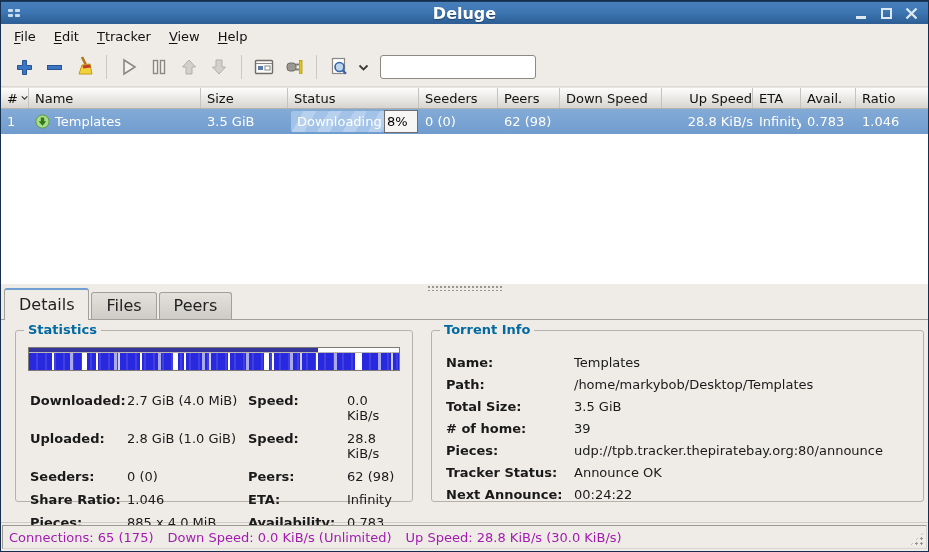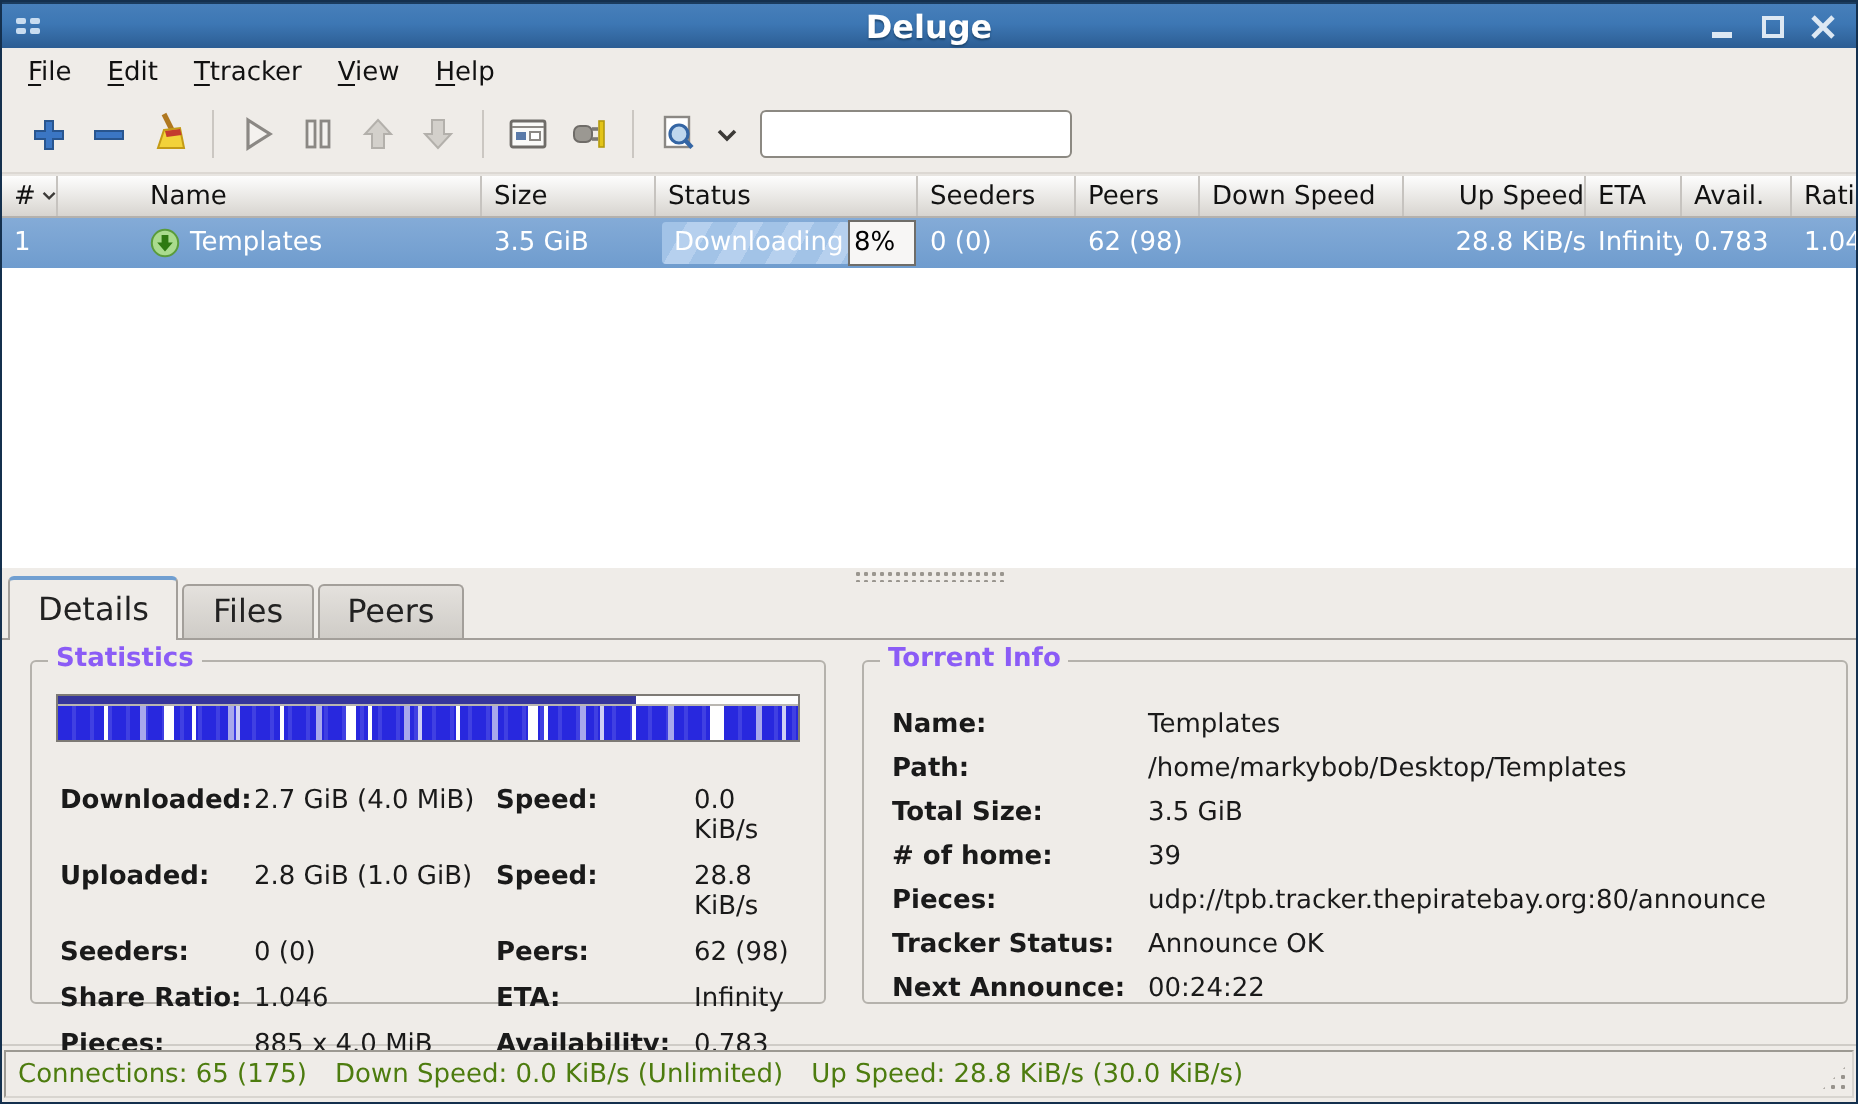--- a/index.html
+++ b/index.html
@@ -40,21 +40,21 @@
 
   
   .list-header { height:22px; flex:0 0 22px; display:flex;
                  background:linear-gradient(to bottom,#fdfdfd,#e3e1dd 70%,#d7d4d0);
                  border-top:1px solid #e8e5e1; border-bottom:1px solid #b4b1ad; }
   .hcell { display:flex; align-items:center; padding-left:6px; border-right:1px solid #c6c3bf;
            white-space:nowrap; overflow:hidden; font-size:13px; color:#111; }
   .hcell:last-child { border-right:none; }
 
   
-  .c0{width:28px;} .c1{width:172px;margin-left:40px;} .c2{width:87px;} .c3{width:131px;} .c4{width:79px;}
+  .c0{width:28px;} .c1{width:172px;} .c2{width:87px;} .c3{width:131px;} .c4{width:79px;}
   .c5{width:62px;} .c6{width:102px;} .c7{width:91px;justify-content:flex-end;} .c8{width:48px;} .c9{width:55px;}
   .c10{flex:1;}
 
   
   .list-body { flex:1 1 auto; background:#ffffff; overflow:hidden; }
   .torrent-row { height:25px; display:flex; align-items:stretch; color:#ffffff;
                  background:linear-gradient(to bottom,#84abd7,#6f9cce); }
   .rcell { display:flex; align-items:center; padding-left:6px; white-space:nowrap; overflow:hidden; }
   .name-cell .ticon { margin-right:5px; flex:0 0 auto; display:flex; }
 
@@ -77,21 +77,21 @@
   .tab { padding:3px 14px 4px; margin-right:2px; border:1px solid #a39f9a; border-bottom:none;
          border-radius:3px 3px 0 0; background:linear-gradient(to bottom,#e4e1dd,#cfccc7);
          font-size:16px; color:#222; }
   .tab.active { background:#efece8; border-top:2px solid #719fd1; padding-top:5px;
                 margin-bottom:-1px; padding-bottom:6px; }
 
   
   .details-pane { flex:0 0 202px; background:#efece8; display:flex; gap:18px; padding:10px 4px 0 14px; }
   .frame { position:relative; border:1px solid #b5b2ac; border-radius:3px; height:172px; }
   .frame-label { position:absolute; top:-9px; left:8px; background:#efece8; padding:0 4px;
-                 font-weight:bold; font-size:13px; color:#8b5cf6; }
+                 font-weight:bold; font-size:13px; color:#0369a1; }
   .frame-stats { width:398px; flex:0 0 398px; padding:16px 12px 0; }
   .frame-info  { flex:1 1 auto; margin-right:0; padding:16px 10px 0; }
 
   .pieces { border:1px solid #7d7a75; background:#fff; height:24px; }
   .pieces-strip { height:5px; border-bottom:1px solid #b9b6b1; background:#fdfdfd; position:relative; }
   .pieces-strip-fill { position:absolute; left:0; top:0; bottom:0; background:#35359c; }
   .pieces-bar { height:17px;
     background:
       repeating-linear-gradient(90deg, transparent 0 23px, #ffffff 23px 25px, transparent 25px 41px, #a9a9ec 41px 44px),
       repeating-linear-gradient(90deg, transparent 0 53px, #ffffff 53px 58px, transparent 58px 89px, #cfcff5 89px 91px),
@@ -103,21 +103,21 @@
   .stats-grid .lbl { font-weight:bold; }
 
   .info-grid { display:grid; grid-template-columns:128px 1fr; row-gap:7px; padding:8px 0 0 4px;
                font-size:13px; white-space:nowrap; }
   .info-grid .lbl { font-weight:bold; }
 
   
   .statusbar-wrap { flex:0 0 29px; background:#efece8; border-top:1px solid #cfccc7; padding:2px 1px 1px; }
   .statusbar { position:relative; height:24px; border:1px solid #9c9992; border-right-color:#d8d5d0;
                border-bottom-color:#d8d5d0; display:flex; align-items:center; padding-left:6px;
-               font-size:13px; color:#4d7c0f; background:#efece8; }
+               font-size:13px; color:#a21caf; background:#efece8; }
   .statusbar span { margin-right:14px; }
   .resize-grip { position:absolute; right:2px; bottom:2px; width:14px; height:14px;
                  background-image:radial-gradient(circle,#97938c 1px,transparent 1.2px);
                  background-size:5px 5px; background-position:bottom right;
                  clip-path:polygon(100% 0,100% 100%,0 100%); }
 </style>
 </head>
 <body>
 
 <div class="window">

